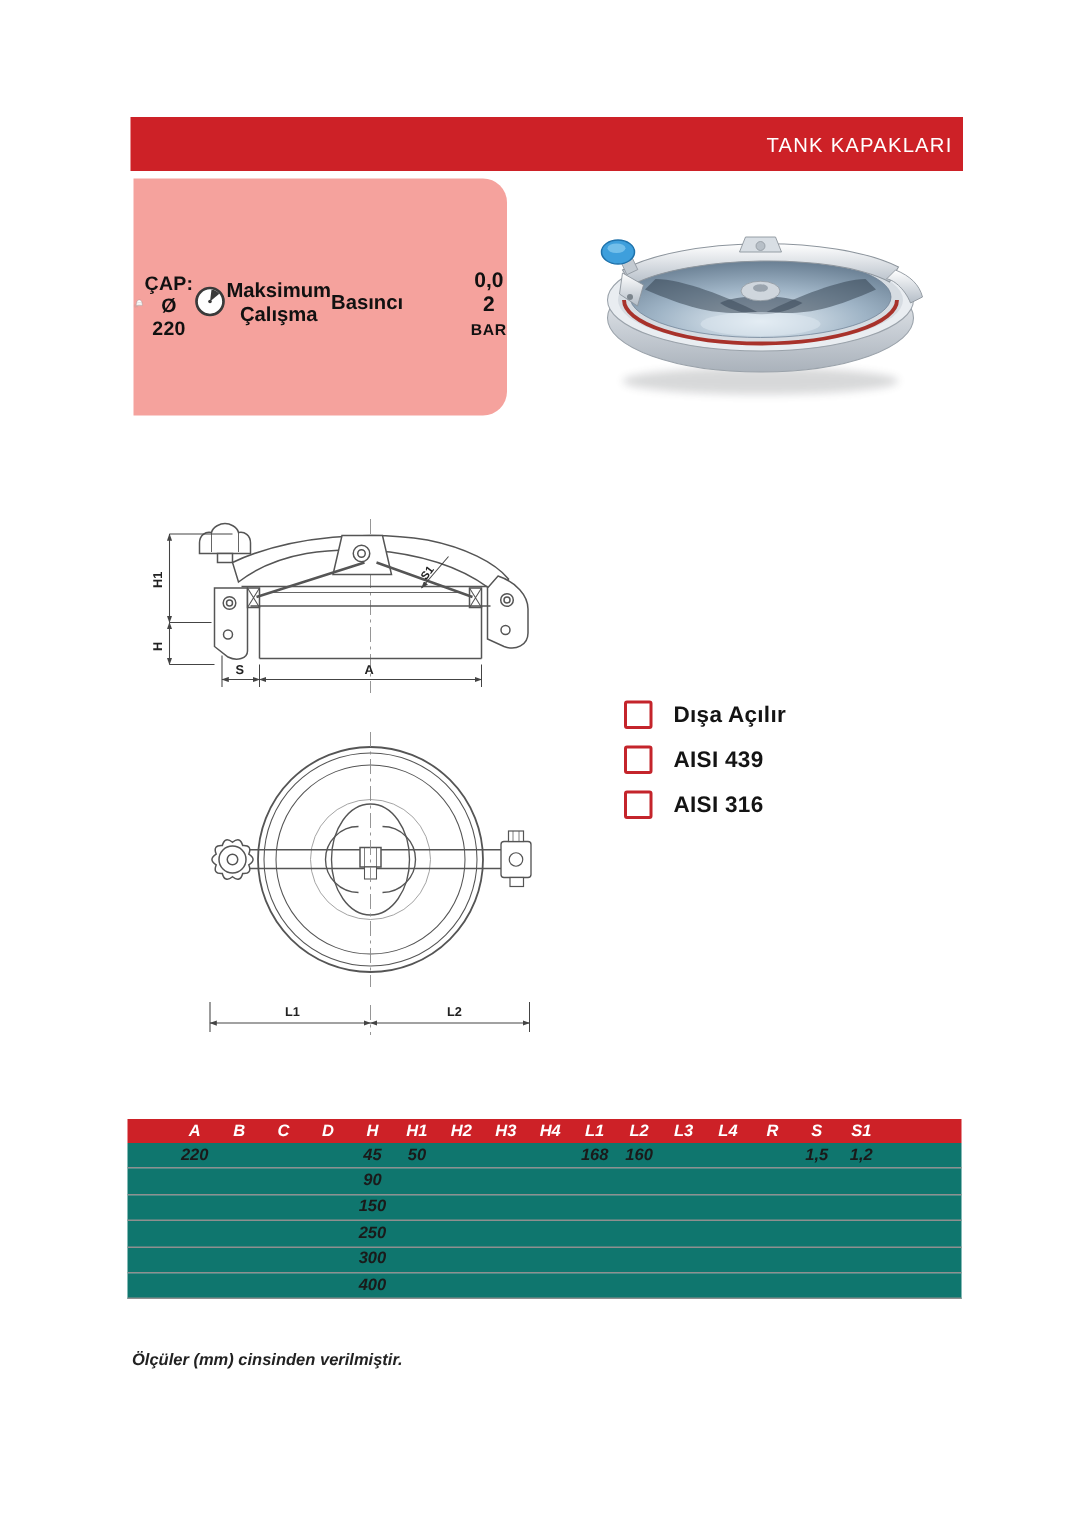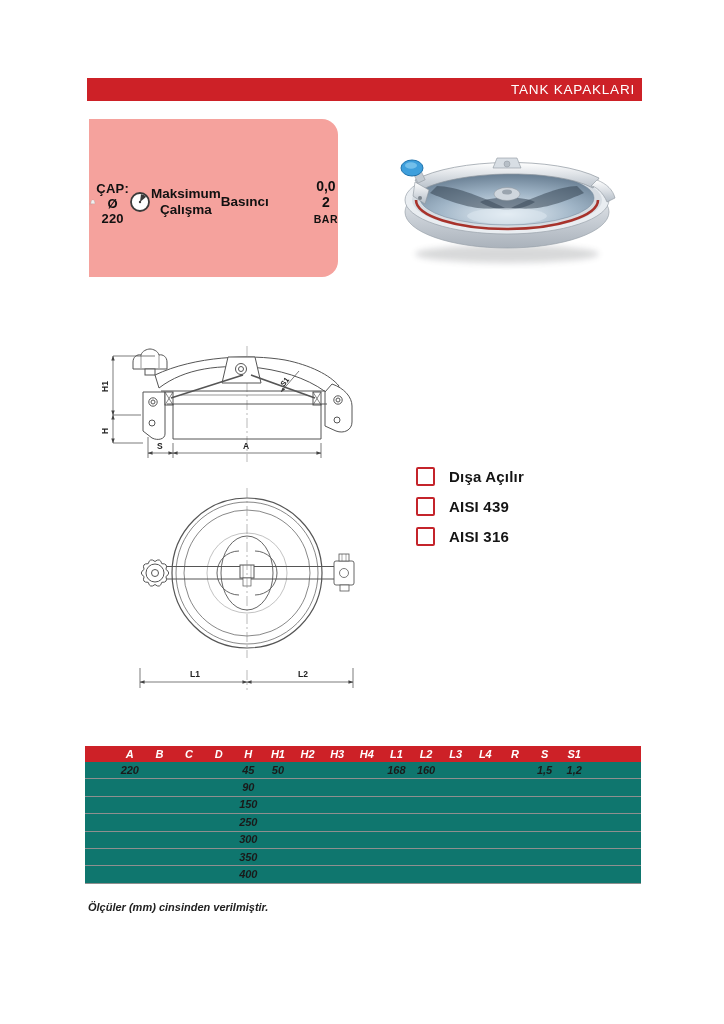--- a/index.html
+++ b/index.html
@@ -2,21 +2,21 @@
 <html><head>
 <meta charset="utf-8">
 <style>
   html,body{margin:0;padding:0;background:#ffffff;}
   .page{
     position:relative;width:724px;height:1024px;background:#ffffff;overflow:hidden;
     font-family:"Liberation Sans", sans-serif;color:#111;
   }
   
   .title-bar{
-    position:absolute;left:87px;top:78px;width:555px;height:23px;
+    position:absolute;left:87px;top:78px;width:555px;height:36px;
     display:flex;align-items:center;justify-content:flex-end;
     padding-right:7px;box-sizing:border-box;
   }
   .title-bar span{color:#fff;font-size:13.5px;letter-spacing:.8px;font-weight:400;}
   
   .spec-box{
     position:absolute;left:89px;top:119px;width:249px;height:158px;
     border-radius:0 16px 16px 0;
     display:flex;flex-direction:row;align-items:center;text-align:center;
     padding-top:7px;box-sizing:border-box;
@@ -362,38 +362,20 @@
           <span class="tcell"></span>
           <span class="tcell"></span>
           <span class="tcell"></span>
           <span class="tcell"></span>
         </div>
         <div class="trow tbody-row">
           <span class="tcell"></span>
           <span class="tcell"></span>
           <span class="tcell"></span>
           <span class="tcell"></span>
-          <span class="tcell">350</span>
-          <span class="tcell"></span>
-          <span class="tcell"></span>
-          <span class="tcell"></span>
-          <span class="tcell"></span>
-          <span class="tcell"></span>
-          <span class="tcell"></span>
-          <span class="tcell"></span>
-          <span class="tcell"></span>
-          <span class="tcell"></span>
-          <span class="tcell"></span>
-          <span class="tcell"></span>
-        </div>
-        <div class="trow tbody-row">
-          <span class="tcell"></span>
-          <span class="tcell"></span>
-          <span class="tcell"></span>
-          <span class="tcell"></span>
           <span class="tcell">400</span>
           <span class="tcell"></span>
           <span class="tcell"></span>
           <span class="tcell"></span>
           <span class="tcell"></span>
           <span class="tcell"></span>
           <span class="tcell"></span>
           <span class="tcell"></span>
           <span class="tcell"></span>
           <span class="tcell"></span>

